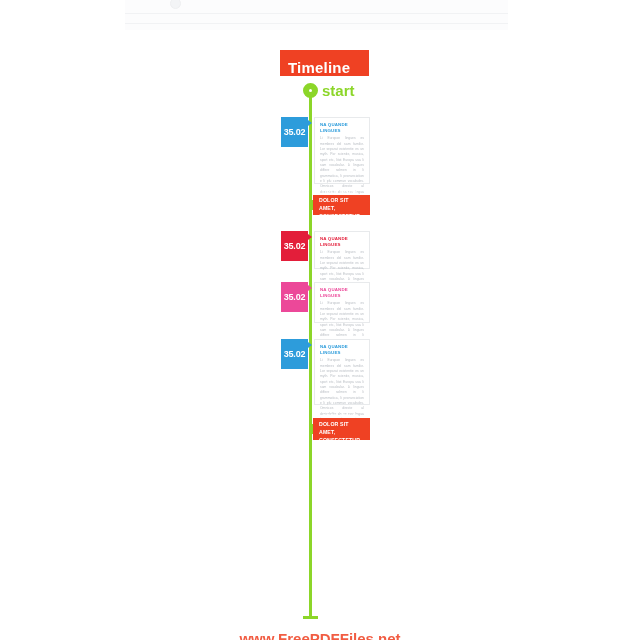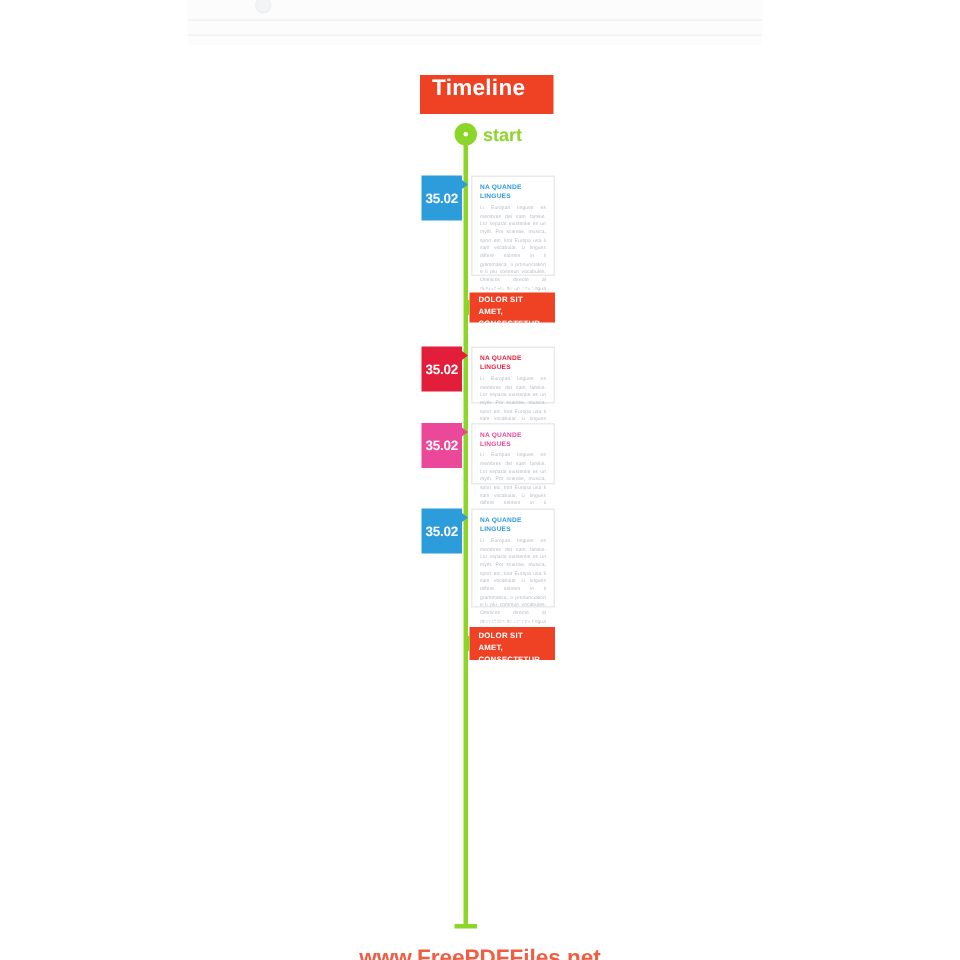--- a/index.html
+++ b/index.html
@@ -64,21 +64,21 @@
 
   
   #header-box {
     position: absolute;
     left: 280px;
     top: 50px;
     width: 89px;
     height: 26px;
     background: #ef4123;
     display: flex;
-    align-items: flex-start;
+    align-items: flex-end;
   }
   #header-box .title {
     color: #ffffff;
     font-size: 15px;
     font-weight: bold;
     padding-left: 8px;
     letter-spacing: 0.2px;
   }
 
   
@@ -104,21 +104,21 @@
     left: 3px;
     top: 3px;
     width: 3px;
     height: 3px;
     border-radius: 50%;
     background: #ffffff;
   }
   #start-marker .start-label {
     margin-left: 4px;
     color: #8cd629;
-    font-size: 12px;
+    font-size: 15px;
     font-weight: bold;
   }
 
   
   .date-badge {
     position: absolute;
     height: 30px;
     padding: 0 4px;
     display: flex;
     align-items: center;

